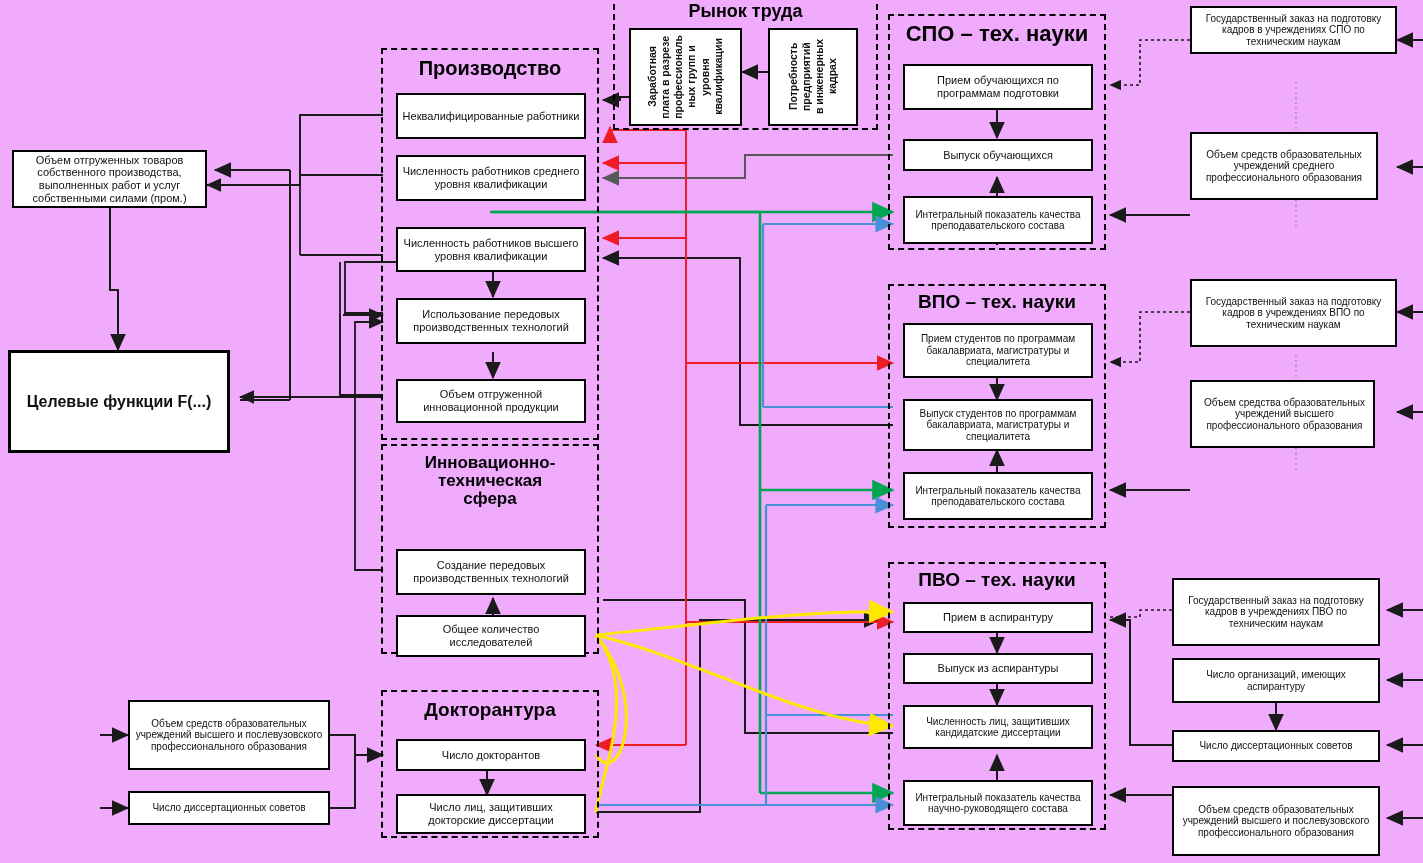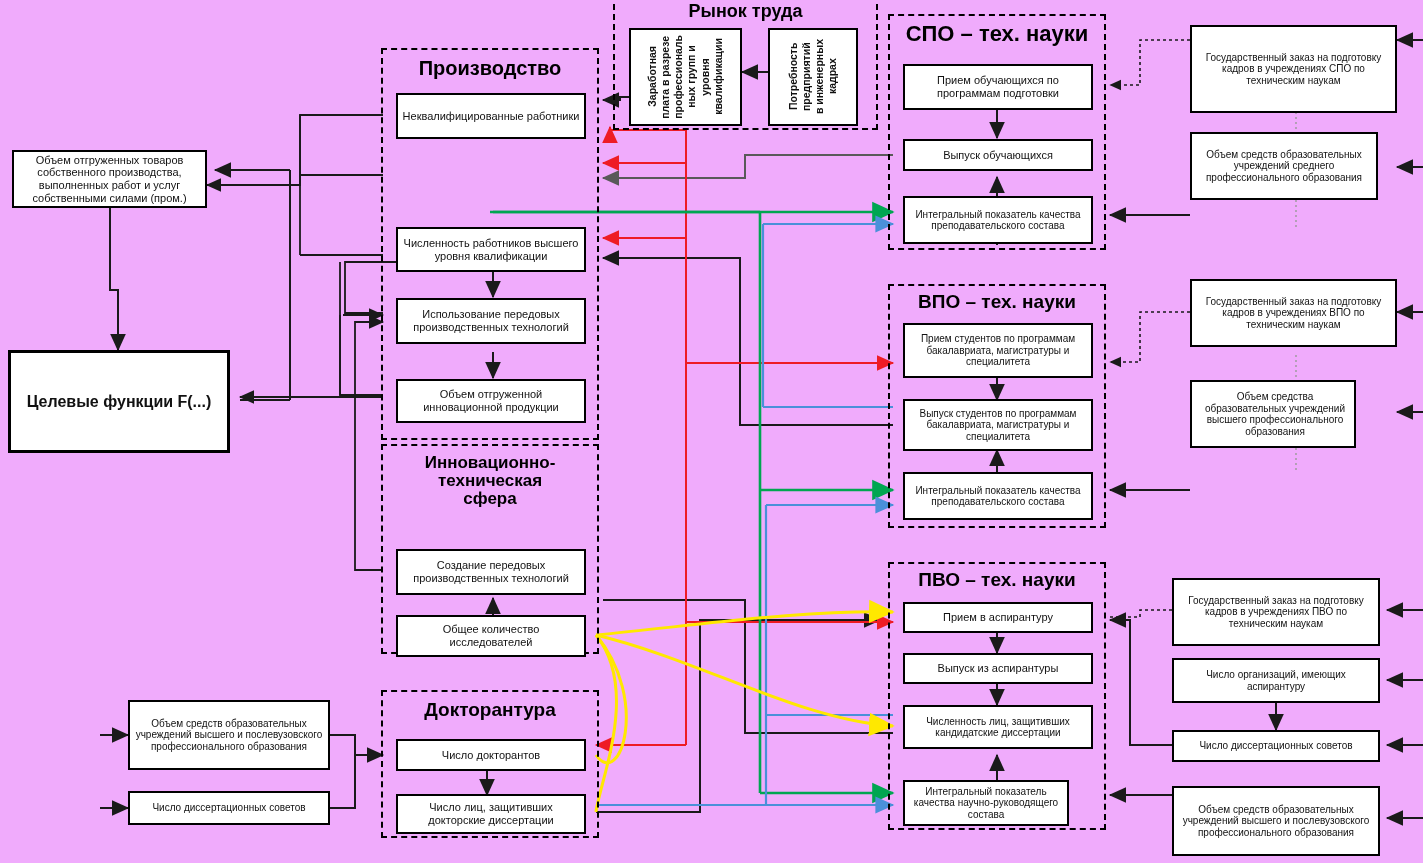--- a/index.html
+++ b/index.html
@@ -268,20 +268,23 @@
   <div class="vnode" style="left:768px;top:28px;width:90px;height:98px;">
     <div class="vtext">Потребность
 предприятий
 в инженерных
 кадрах</div>
   </div>
 
   <div class="node t11" style="left:396px;top:93px;width:190px;height:46px;">
     <span>Неквалифицированные работники</span>
   </div>
+  <div class="node t11" style="left:396px;top:155px;width:190px;height:46px;">
+    <span>Численность работников среднего уровня квалификации</span>
+  </div>
   <div class="node t11" style="left:396px;top:227px;width:190px;height:45px;">
     <span>Численность работников высшего уровня квалификации</span>
   </div>
   <div class="node t11" style="left:396px;top:298px;width:190px;height:46px;">
     <span>Использование передовых производственных технологий</span>
   </div>
   <div class="node t11" style="left:396px;top:379px;width:190px;height:44px;">
     <span>Объем отгруженной инновационной продукции</span>
   </div>
 
@@ -334,34 +337,34 @@
 
   <div class="node t11" style="left:903px;top:602px;width:190px;height:31px;">
     <span>Прием в аспирантуру</span>
   </div>
   <div class="node t11" style="left:903px;top:653px;width:190px;height:31px;">
     <span>Выпуск из аспирантуры</span>
   </div>
   <div class="node t10" style="left:903px;top:705px;width:190px;height:44px;">
     <span>Численность лиц, защитивших кандидатские диссертации</span>
   </div>
-  <div class="node t10" style="left:903px;top:780px;width:166px;height:46px;">
+  <div class="node t10" style="left:903px;top:780px;width:190px;height:46px;">
     <span>Интегральный показатель качества научно-руководящего состава</span>
   </div>
 
-  <div class="node t10" style="left:1190px;top:25px;width:207px;height:88px;text-align:center;">
+  <div class="node t10" style="left:1190px;top:6px;width:207px;height:48px;text-align:center;">
     <span>Государственный заказ на подготовку кадров в учреждениях СПО по техническим наукам</span>
   </div>
   <div class="node t10" style="left:1190px;top:132px;width:188px;height:68px;">
     <span>Объем средств образовательных учреждений среднего профессионального образования</span>
   </div>
   <div class="node t10" style="left:1190px;top:279px;width:207px;height:68px;">
     <span>Государственный заказ на подготовку кадров в учреждениях ВПО по техническим наукам</span>
   </div>
-  <div class="node t10" style="left:1190px;top:380px;width:166px;height:68px;padding-left:8px;">
+  <div class="node t10" style="left:1190px;top:380px;width:185px;height:68px;padding-left:8px;">
     <span>Объем средства образовательных учреждений высшего профессионального образования</span>
   </div>
   <div class="node t10" style="left:1172px;top:578px;width:208px;height:68px;">
     <span>Государственный заказ на подготовку кадров в учреждениях ПВО по техническим наукам</span>
   </div>
   <div class="node t10" style="left:1172px;top:658px;width:208px;height:45px;">
     <span>Число организаций, имеющих аспирантуру</span>
   </div>
   <div class="node t10" style="left:1172px;top:730px;width:208px;height:32px;">
     <span>Число диссертационных советов</span>

